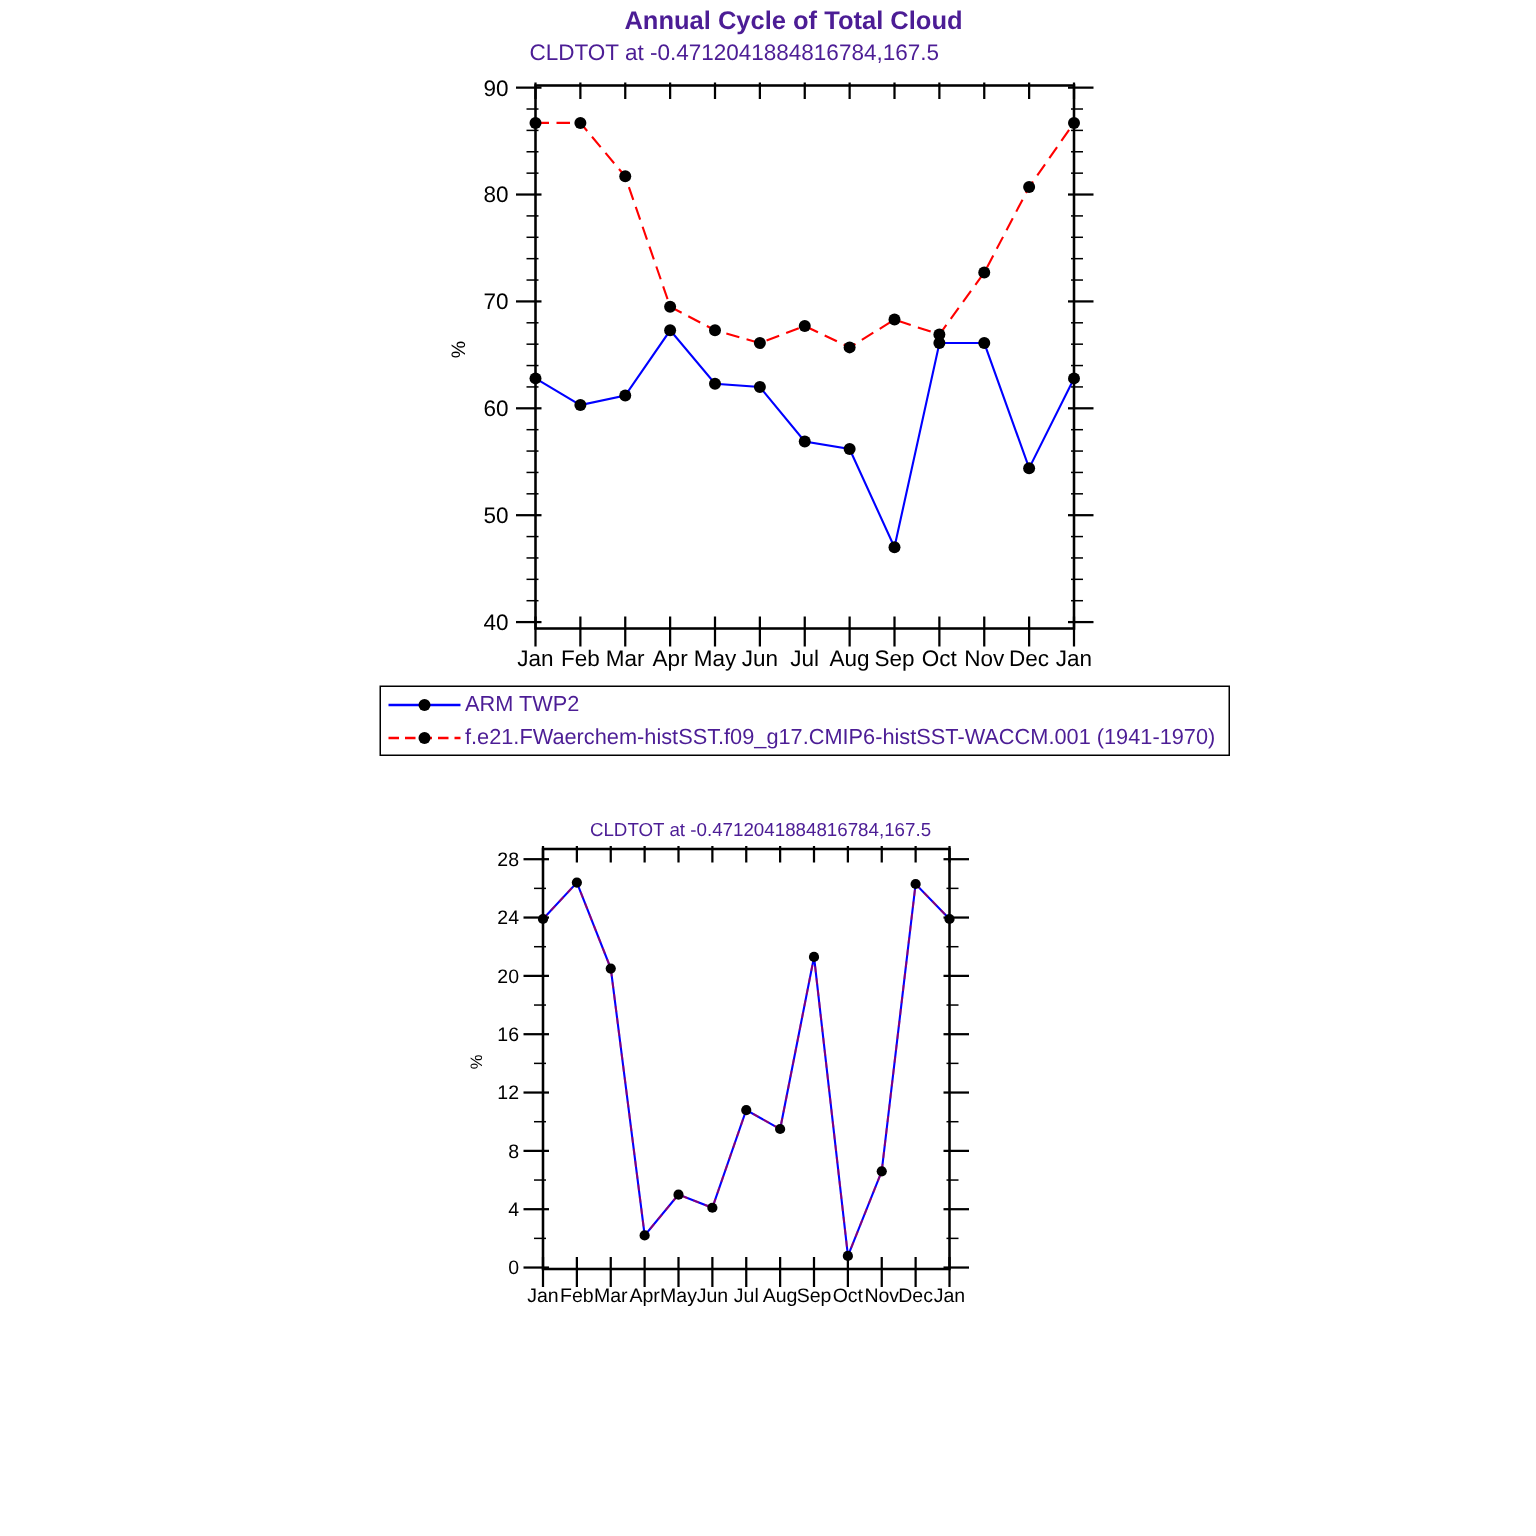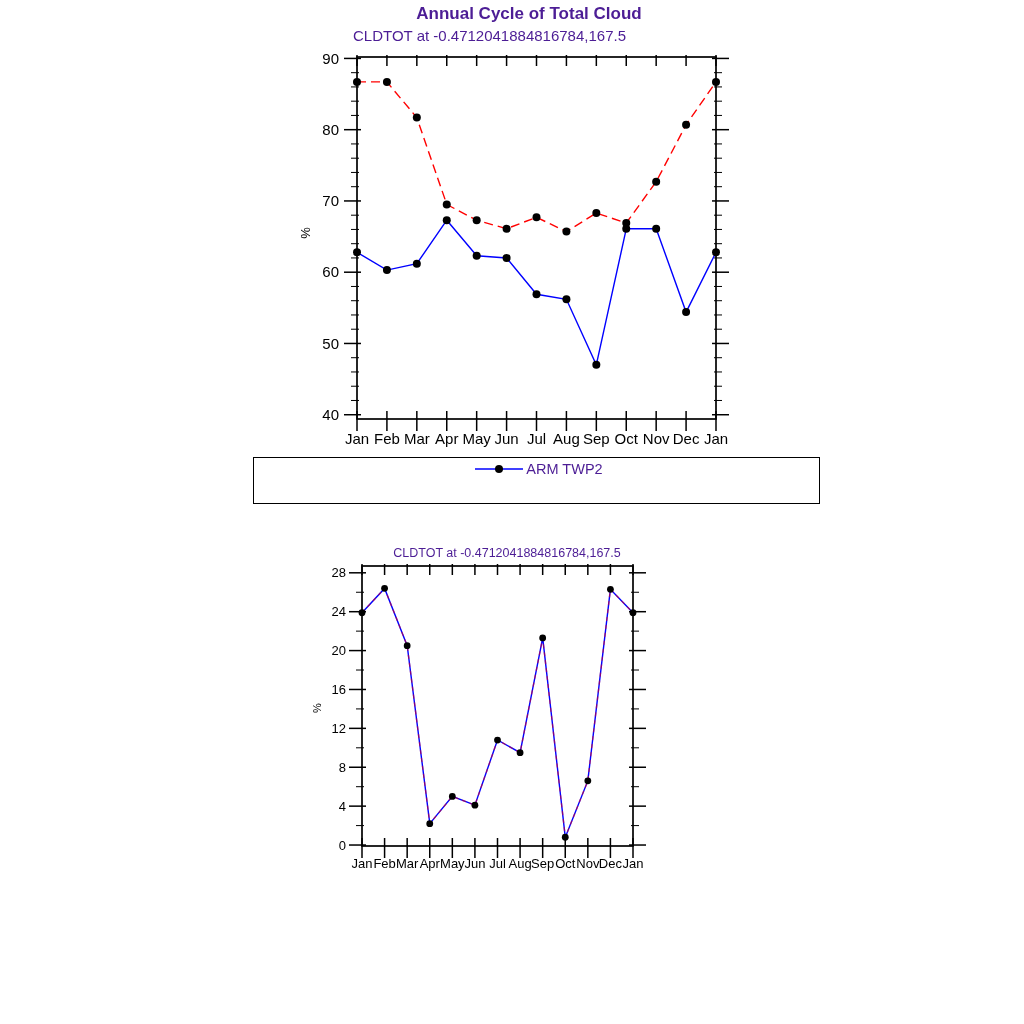--- a/index.html
+++ b/index.html
@@ -11,21 +11,21 @@
   .title-top{
     position:absolute;left:305px;top:4px;width:400px;text-align:center;
     font-size:17px;font-weight:bold;white-space:nowrap;
   }
   .subtitle-top{
     position:absolute;left:329px;top:27px;font-size:15px;white-space:nowrap;
   }
   .legend{
     position:absolute;left:229px;top:457px;width:567px;height:47px;
     border:1px solid #000;box-sizing:border-box;
-    display:flex;flex-direction:row;justify-content:center;padding-left:4px;
+    display:flex;flex-direction:column;justify-content:center;padding-left:4px;
     background:#ffffff;
   }
   .legend-row{display:flex;align-items:center;height:22px;}
   .lsample{flex:0 0 auto;margin-right:2px;}
   .llabel{font-size:14.5px;white-space:nowrap;letter-spacing:0px;}
   .title-bot{
     position:absolute;left:136px;top:527px;width:600px;text-align:center;
     font-size:12px;font-weight:bold;white-space:nowrap;
   }
   .subtitle-bot{
@@ -270,17 +270,24 @@
     </svg>
 
   <div class="legend">
     <div class="legend-row">
       <svg class="lsample" id="lsample0" width="50" height="16">
           <line x1="1" y1="8" x2="49" y2="8" stroke="#0000ff" stroke-width="1.6"></line>
           <circle cx="25" cy="8" r="4" fill="#000000"></circle>
         </svg>
       <span class="llabel">ARM TWP2</span>
     </div>
+    <div class="legend-row">
+      <svg class="lsample" id="lsample1" width="50" height="16">
+          <line x1="1" y1="8" x2="49" y2="8" stroke="#ff0000" stroke-width="1.6" stroke-dasharray="7 4"></line>
+          <circle cx="25" cy="8" r="4" fill="#000000"></circle>
+        </svg>
+      <span class="llabel">f.e21.FWaerchem-histSST.f09_g17.CMIP6-histSST-WACCM.001 (1941-1970)</span>
+    </div>
   </div>
 
   <div class="subtitle-bot">CLDTOT at -0.4712041884816784,167.5</div>
 
 </div>
 
 </body></html>

